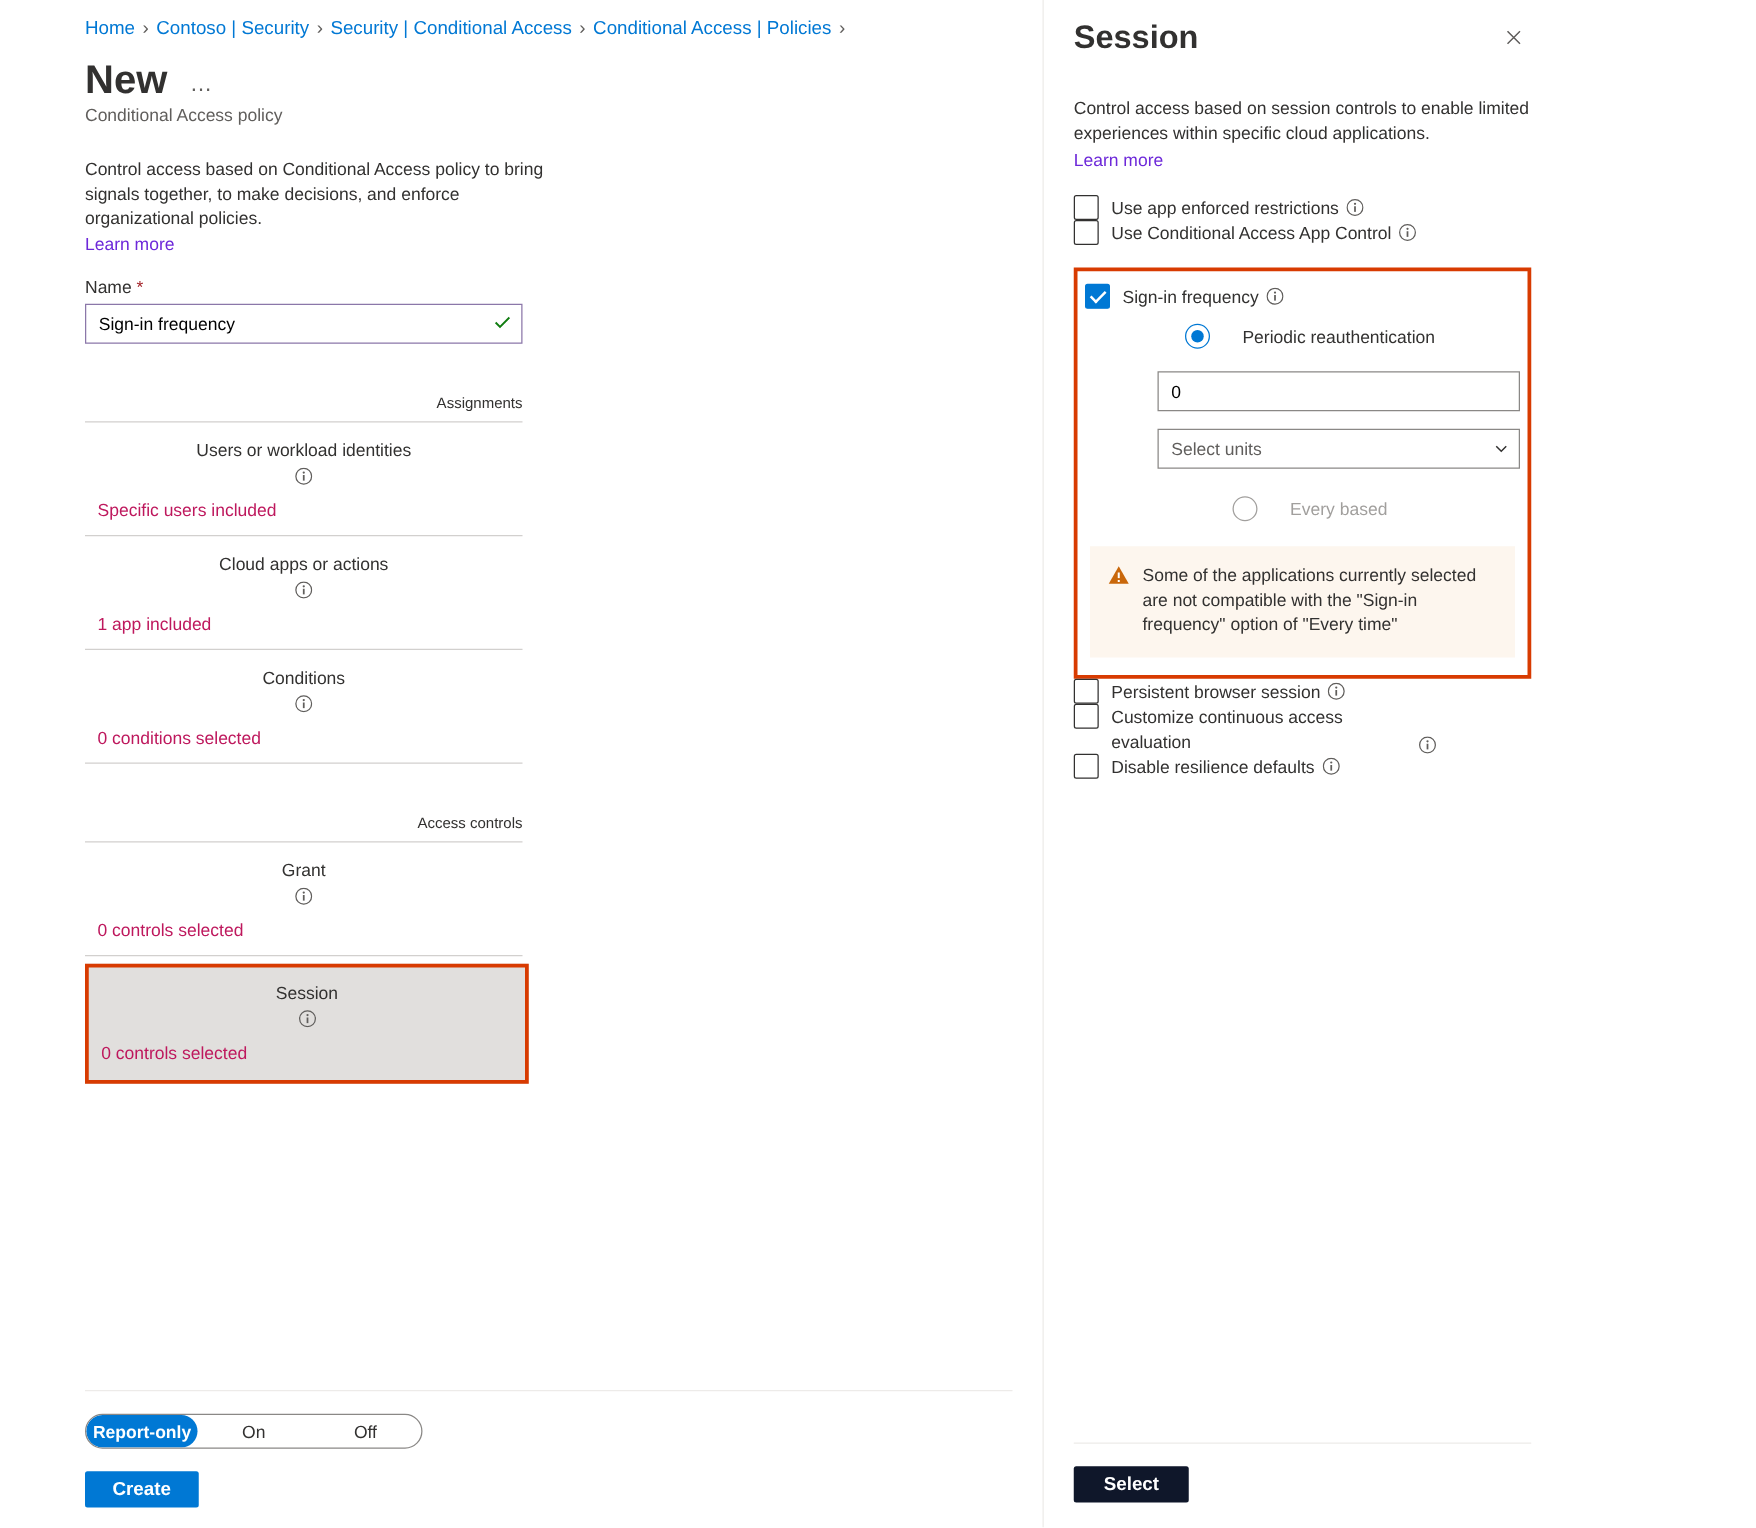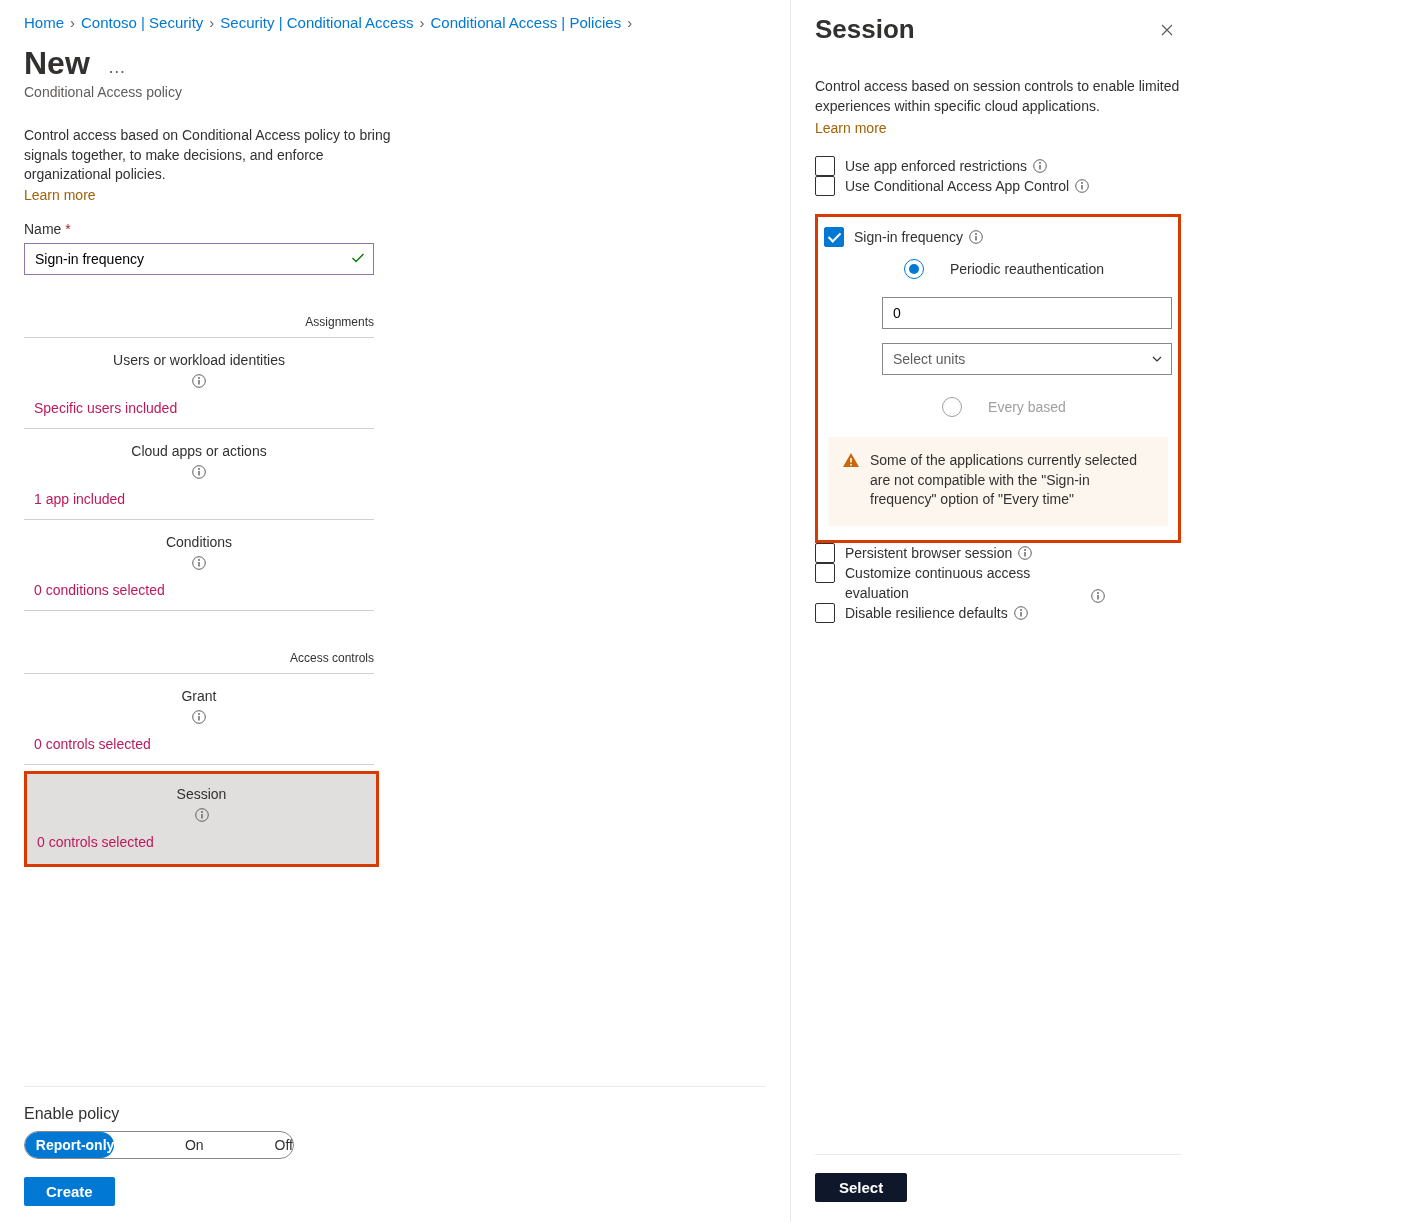--- a/index.html
+++ b/index.html
@@ -2,37 +2,37 @@
 <html><head>
 <meta charset="utf-8">
 <style>
   * { box-sizing: border-box; }
   body {
     margin:0; padding:0;
     font-family: "Segoe UI", -apple-system, BlinkMacSystemFont, sans-serif;
     font-size:14px; color:#323130; background:#fff;
     width:1405px;
   }
-  .app { display:flex; min-height:1222px; }
+  .app { display:flex; min-height:1222px;padding-left:44px; }
   .main { flex:0 0 790px; padding:14px 24px 16px 24px; position:relative; display:flex; flex-direction:column; }
   .panel { flex:0 0 390px; border-left:1px solid #edebe9; padding:14px 24px 20px 24px; display:flex; flex-direction:column; }
 
   
   .breadcrumb { display:flex; flex-wrap:wrap; gap:6px; align-items:center; font-size:15px; margin-bottom:10px; }
   .breadcrumb a { color:#0078d4; text-decoration:none; }
   .breadcrumb .sep { color:#605e5c; }
 
   
   .title-row { display:flex; align-items:center; gap:18px; }
   .title { font-size:32px; font-weight:600; margin:4px 0 0 0; }
   .more-dots { color:#605e5c; font-size:18px; transform:translateY(6px); }
   .subtitle { color:#605e5c; margin-top:2px; margin-bottom:26px; }
 
   .intro { max-width:370px; color:#323130; margin-bottom:2px; line-height:1.4; }
-  .link { color:#a16207; text-decoration:none; display:inline-block; }
+  .link { color:#6d28d9; text-decoration:none; display:inline-block; }
 
   .field-label { margin-top:18px; margin-bottom:6px; }
   .req { color:#a4262c; }
   .name-input {
     width:350px; height:32px; border:1px solid #8b77a9; padding:4px 34px 4px 10px;
     font-size:14px; position:relative;
   }
   .name-wrap { position:relative; width:350px; }
   .name-wrap .check { position:absolute; right:8px; top:7px; color:#107c10; }
 
@@ -52,21 +52,21 @@
   .session-block .item-value { padding-left:0; }
 
   .footer {
     margin-top:auto; border-top:1px solid #edebe9; padding-top:18px;
   }
   .enable-label { font-size:16px; margin-bottom:8px; }
   .pill-group {
     display:flex; width:270px; border:1px solid #8a8886; border-radius:16px; overflow:hidden; height:28px;
   }
   .pill-group div {
-    flex:1; text-align:right; line-height:26px; font-size:14px; color:#323130; cursor:pointer;
+    flex:1; text-align:center; line-height:26px; font-size:14px; color:#323130; cursor:pointer;
   }
   .pill-group .active { background:#0078d4; color:#fff; border-radius:16px; font-weight:600; }
   .create-btn {
     margin-top:18px; background:#0078d4; color:#fff; border:none; padding:6px 22px; font-size:15px; font-weight:600; border-radius:2px;
   }
 
   
   .panel-head { display:flex; justify-content:space-between; align-items:center; }
   .panel-title { font-size:26px; font-weight:600; }
   .close-x { font-size:18px; color:#605e5c; background:none; border:none; cursor:pointer; }
@@ -230,21 +230,20 @@
               <circle cx="7" cy="7" r="6.3" stroke="#605e5c" fill="none"></circle>
               <circle cx="7" cy="4" r="0.9" fill="#605e5c"></circle>
               <rect x="6.3" y="6" width="1.4" height="4.5" fill="#605e5c"></rect>
             </svg>
         </span>
       </div>
       <div class="item-value">0 controls selected</div>
     </div>
 
     <div class="footer">
-      <div class="enable-label">Enable policy</div>
       <div class="pill-group">
         <div class="active">Report-only</div>
         <div>On</div>
         <div>Off</div>
       </div>
       <button class="create-btn">Create</button>
     </div>
   </div>
 
   <div class="panel">

